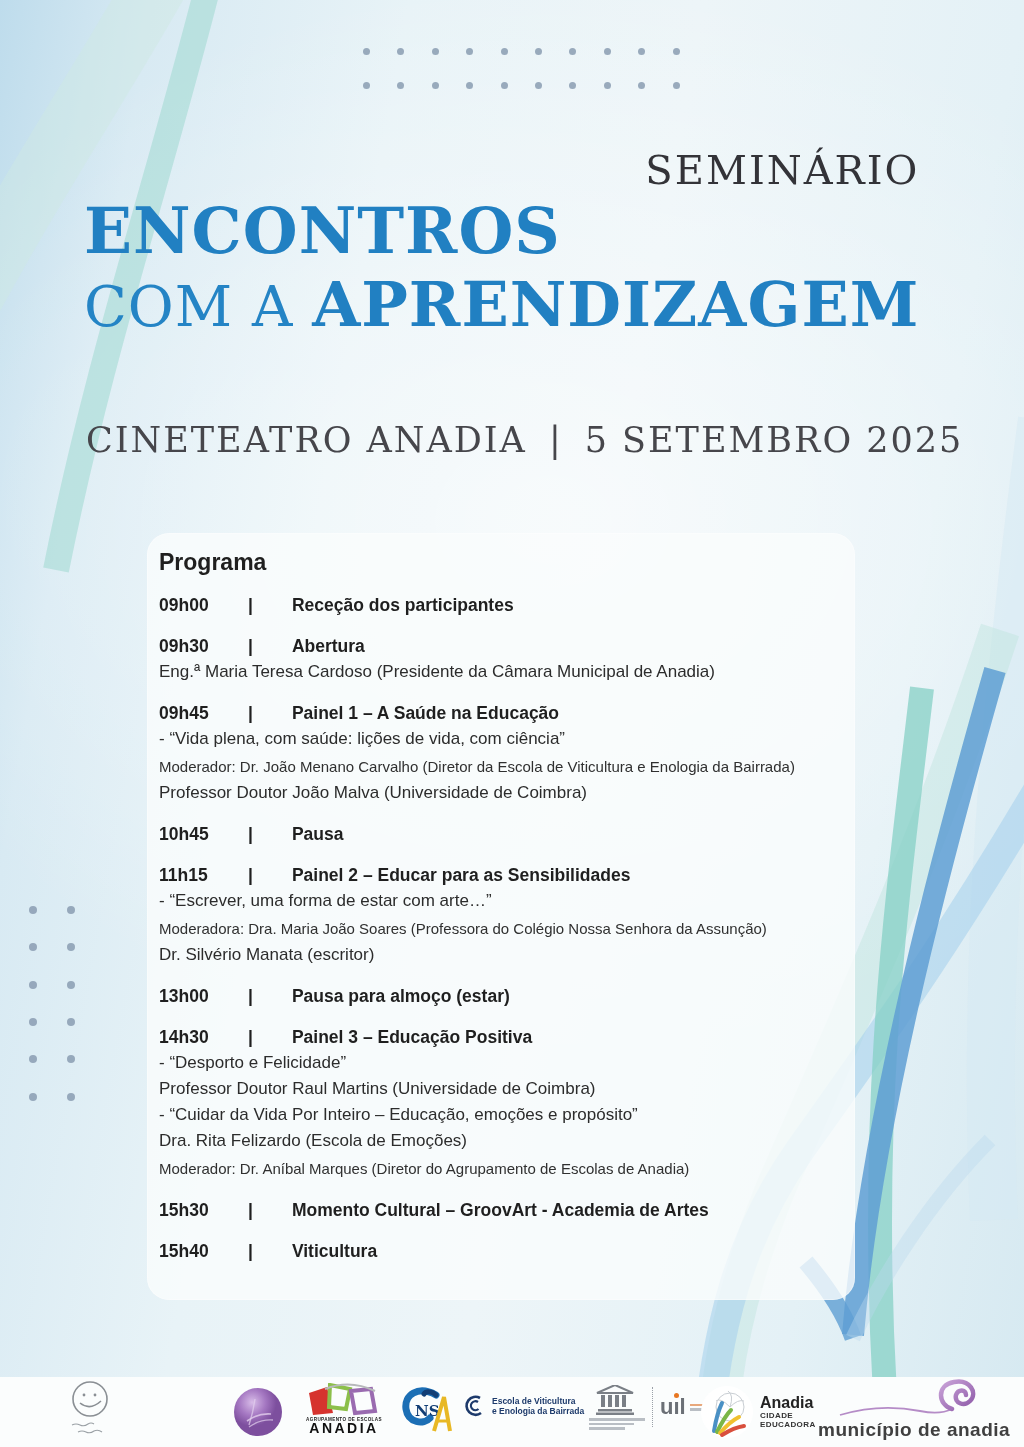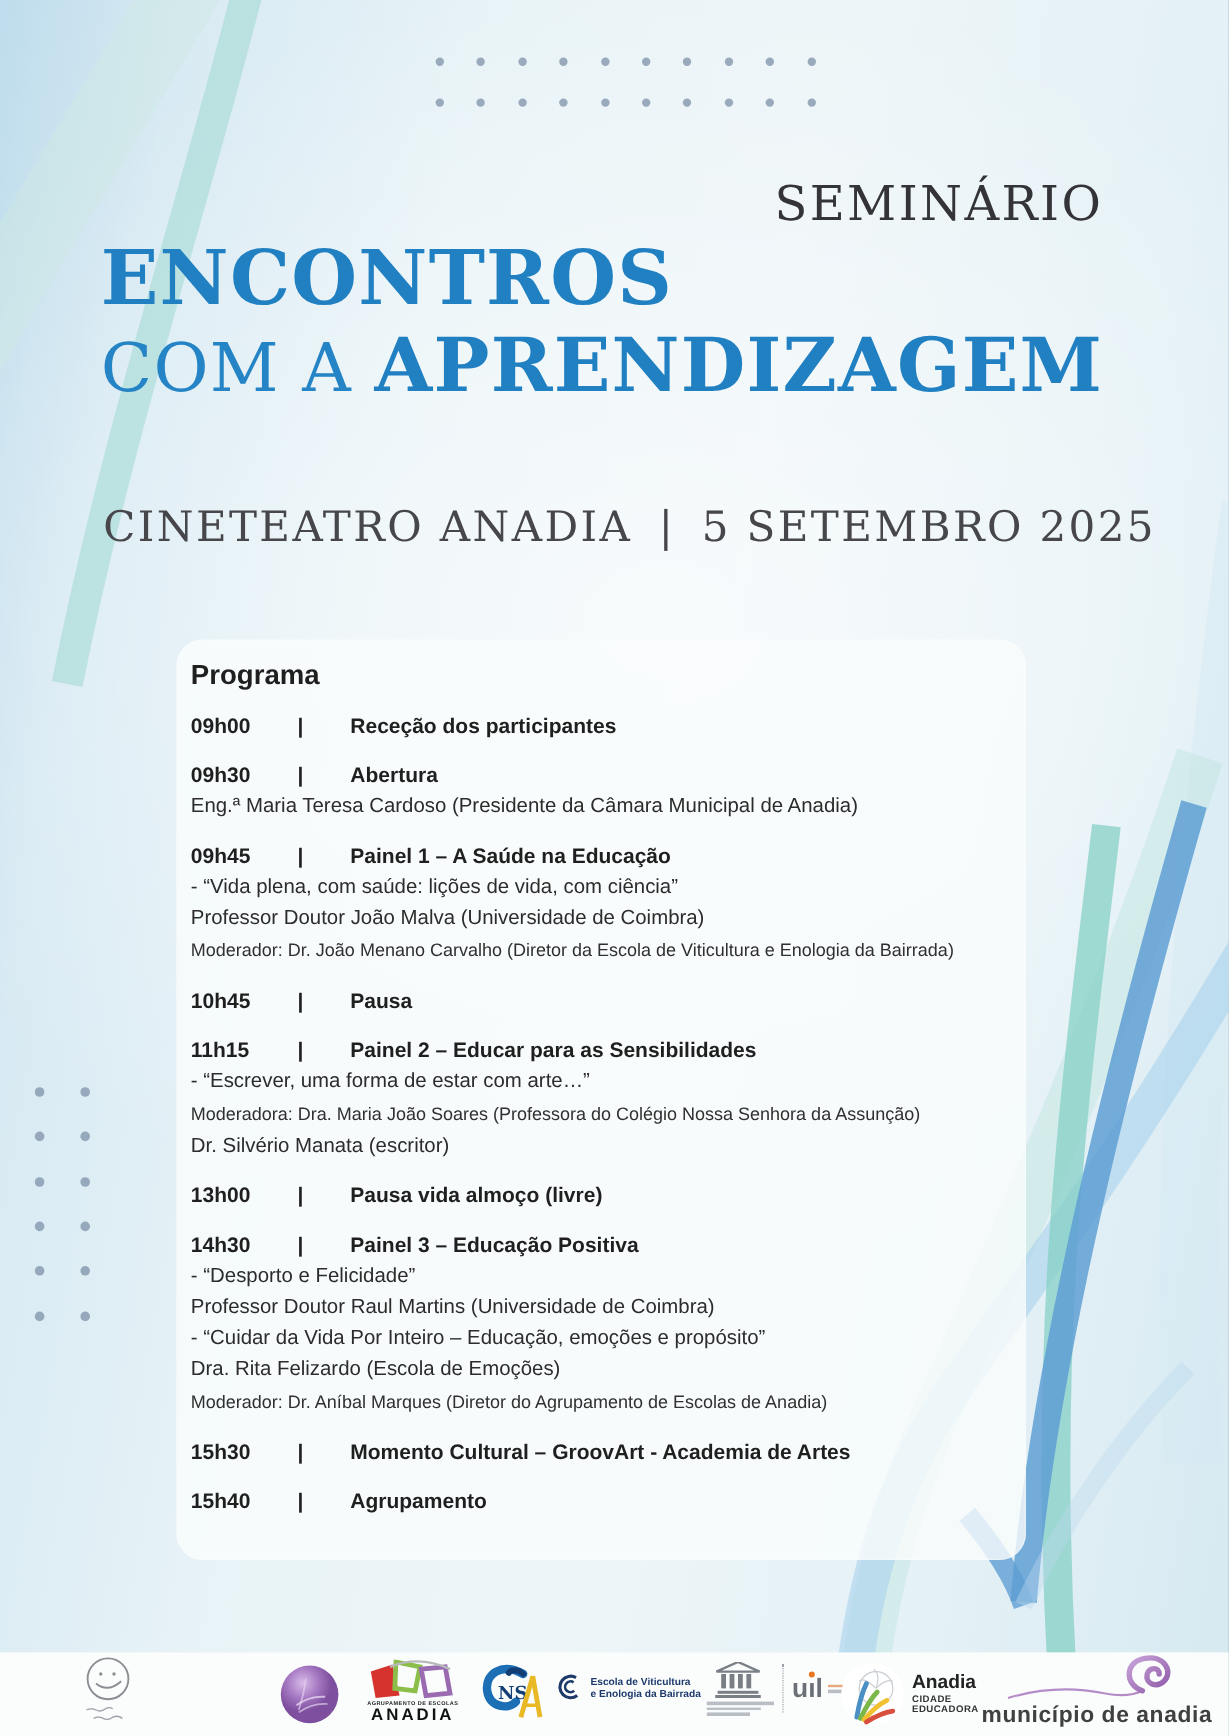--- a/index.html
+++ b/index.html
@@ -139,22 +139,22 @@
           </div>
           <div class="prog-line">Eng.ª Maria Teresa Cardoso (Presidente da Câmara Municipal de Anadia)</div>
         </div>
         <div class="prog-item">
           <div class="prog-title-row">
             <span class="prog-time">09h45</span>
             <span class="prog-sep">|</span>
             <span>Painel 1 – A Saúde na Educação</span>
           </div>
           <div class="prog-line">- “Vida plena, com saúde: lições de vida, com ciência”</div>
+          <div class="prog-line moderator">Moderador: Dr. João Menano Carvalho (Diretor da Escola de Viticultura e Enologia da Bairrada)</div>
           <div class="prog-line">Professor Doutor João Malva (Universidade de Coimbra)</div>
-          <div class="prog-line moderator">Moderador: Dr. João Menano Carvalho (Diretor da Escola de Viticultura e Enologia da Bairrada)</div>
         </div>
         <div class="prog-item">
           <div class="prog-title-row">
             <span class="prog-time">10h45</span>
             <span class="prog-sep">|</span>
             <span>Pausa</span>
           </div>
         </div>
         <div class="prog-item">
           <div class="prog-title-row">
@@ -163,21 +163,21 @@
             <span>Painel 2 – Educar para as Sensibilidades</span>
           </div>
           <div class="prog-line">- “Escrever, uma forma de estar com arte…”</div>
           <div class="prog-line moderator">Moderadora: Dra. Maria João Soares (Professora do Colégio Nossa Senhora da Assunção)</div>
           <div class="prog-line">Dr. Silvério Manata (escritor)</div>
         </div>
         <div class="prog-item">
           <div class="prog-title-row">
             <span class="prog-time">13h00</span>
             <span class="prog-sep">|</span>
-            <span>Pausa vida almoço (livre)</span>
+            <span>Pausa para almoço (estar)</span>
           </div>
         </div>
         <div class="prog-item">
           <div class="prog-title-row">
             <span class="prog-time">14h30</span>
             <span class="prog-sep">|</span>
             <span>Painel 3 – Educação Positiva</span>
           </div>
           <div class="prog-line">- “Desporto e Felicidade”</div>
           <div class="prog-line">Professor Doutor Raul Martins (Universidade de Coimbra)</div>
@@ -189,21 +189,21 @@
           <div class="prog-title-row">
             <span class="prog-time">15h30</span>
             <span class="prog-sep">|</span>
             <span>Momento Cultural – GroovArt - Academia de Artes</span>
           </div>
         </div>
         <div class="prog-item">
           <div class="prog-title-row">
             <span class="prog-time">15h40</span>
             <span class="prog-sep">|</span>
-            <span>Agrupamento</span>
+            <span>Viticultura</span>
           </div>
         </div>
       </div>
   </div>
 
   <div class="footer">
 
     <div class="logo" style="left:60px;top:2px;">
       <svg width="64" height="66" viewBox="0 0 64 66">
         <circle cx="30" cy="20" r="17" fill="none" stroke="#8a8f94" stroke-width="1.6"></circle>

